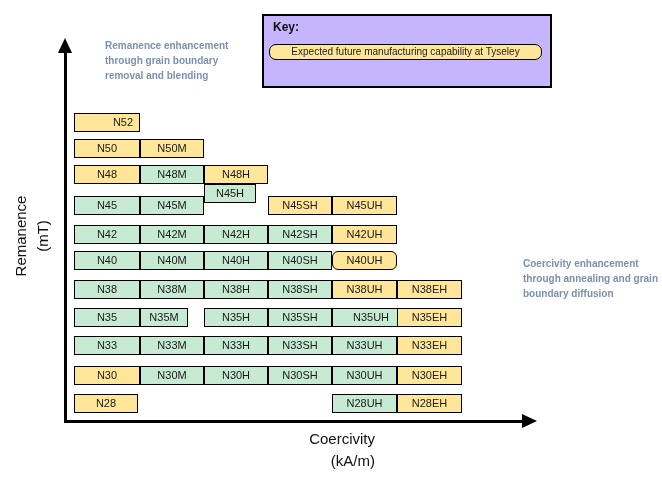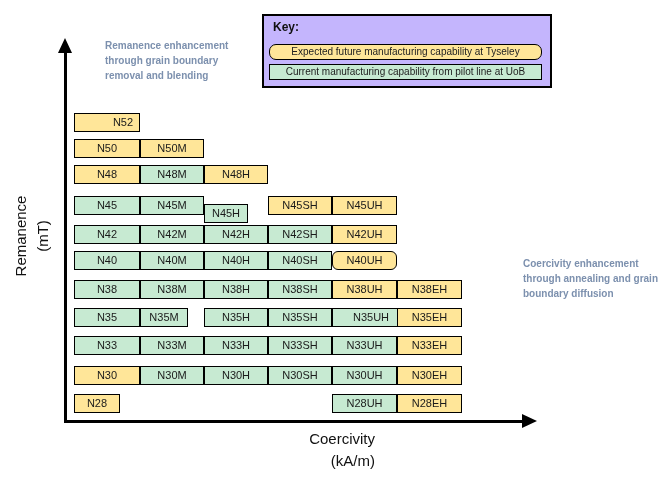--- a/index.html
+++ b/index.html
@@ -56,36 +56,35 @@
     <div>(mT)</div>
   </div>
   <div class="x-label">
     <div>Coercivity</div>
     <div>(kA/m)</div>
   </div>
 
   <div class="key-box">
     <div class="key-title">Key:</div>
     <div class="key-item future">Expected future manufacturing capability at Tyseley</div>
-    <div class="key-item current">Current manufacturing capability from pilot line at UoB</div>
   </div>
 
   <div class="annotation left">Remanence enhancement through grain boundary removal and blending</div>
   <div class="annotation right">Coercivity enhancement through annealing and grain boundary diffusion</div>
 
   <div>
       <div class="cell future" style="left: 74px; top: 113px; width: 66px; padding-left: 32px;">N52</div>
       <div class="cell future" style="left: 74px; top: 139px; width: 66px;">N50</div>
       <div class="cell future" style="left: 140px; top: 139px; width: 64px;">N50M</div>
       <div class="cell future" style="left: 74px; top: 165px; width: 66px;">N48</div>
       <div class="cell current" style="left: 140px; top: 165px; width: 64px;">N48M</div>
       <div class="cell future" style="left: 204px; top: 165px; width: 64px;">N48H</div>
       <div class="cell current" style="left: 74px; top: 196px; width: 66px;">N45</div>
       <div class="cell current" style="left: 140px; top: 196px; width: 64px;">N45M</div>
-      <div class="cell current" style="left: 204px; top: 204px; width: 44px;">N45H</div>
+      <div class="cell current" style="left: 204px; top: 184px; width: 52px;">N45H</div>
       <div class="cell future" style="left: 268px; top: 196px; width: 64px;">N45SH</div>
       <div class="cell future" style="left: 332px; top: 196px; width: 65px;">N45UH</div>
       <div class="cell current" style="left: 74px; top: 225px; width: 66px;">N42</div>
       <div class="cell current" style="left: 140px; top: 225px; width: 64px;">N42M</div>
       <div class="cell current" style="left: 204px; top: 225px; width: 64px;">N42H</div>
       <div class="cell current" style="left: 268px; top: 225px; width: 64px;">N42SH</div>
       <div class="cell future" style="left: 332px; top: 225px; width: 65px;">N42UH</div>
       <div class="cell current" style="left: 74px; top: 251px; width: 66px;">N40</div>
       <div class="cell current" style="left: 140px; top: 251px; width: 64px;">N40M</div>
       <div class="cell current" style="left: 204px; top: 251px; width: 64px;">N40H</div>
@@ -108,18 +107,18 @@
       <div class="cell current" style="left: 204px; top: 336px; width: 64px;">N33H</div>
       <div class="cell current" style="left: 268px; top: 336px; width: 64px;">N33SH</div>
       <div class="cell current" style="left: 332px; top: 336px; width: 65px;">N33UH</div>
       <div class="cell future" style="left: 397px; top: 336px; width: 65px;">N33EH</div>
       <div class="cell future" style="left: 74px; top: 366px; width: 66px;">N30</div>
       <div class="cell current" style="left: 140px; top: 366px; width: 64px;">N30M</div>
       <div class="cell current" style="left: 204px; top: 366px; width: 64px;">N30H</div>
       <div class="cell current" style="left: 268px; top: 366px; width: 64px;">N30SH</div>
       <div class="cell current" style="left: 332px; top: 366px; width: 65px;">N30UH</div>
       <div class="cell future" style="left: 397px; top: 366px; width: 65px;">N30EH</div>
-      <div class="cell future" style="left: 74px; top: 394px; width: 46px;">N28</div>
+      <div class="cell future" style="left: 74px; top: 394px; width: 64px;">N28</div>
       <div class="cell current" style="left: 332px; top: 394px; width: 65px;">N28UH</div>
       <div class="cell future" style="left: 397px; top: 394px; width: 65px;">N28EH</div>
     </div>
 
 </div>
 
 </body></html>

